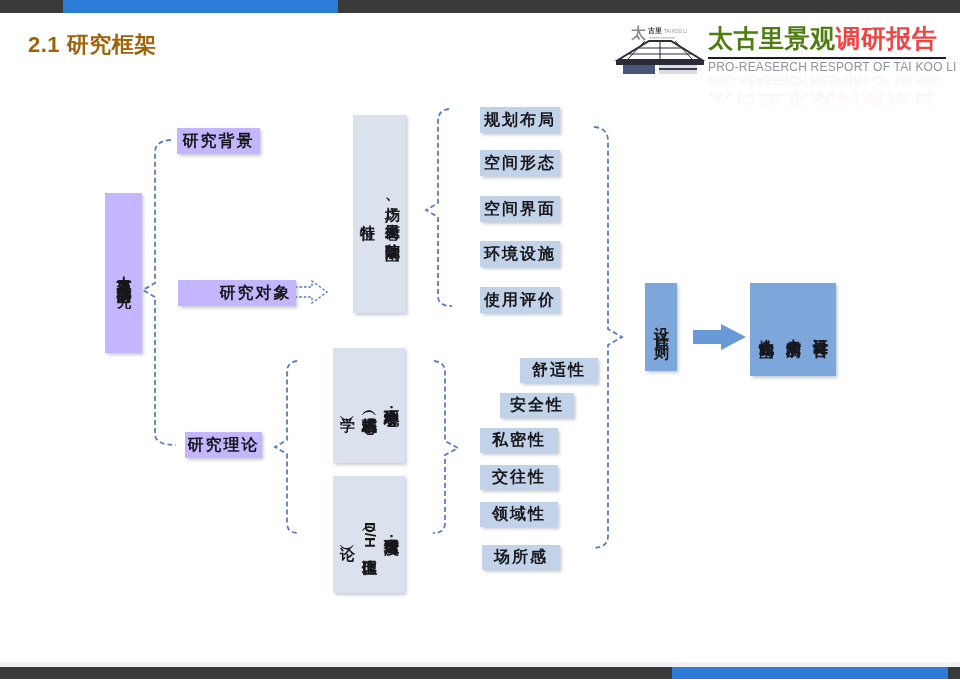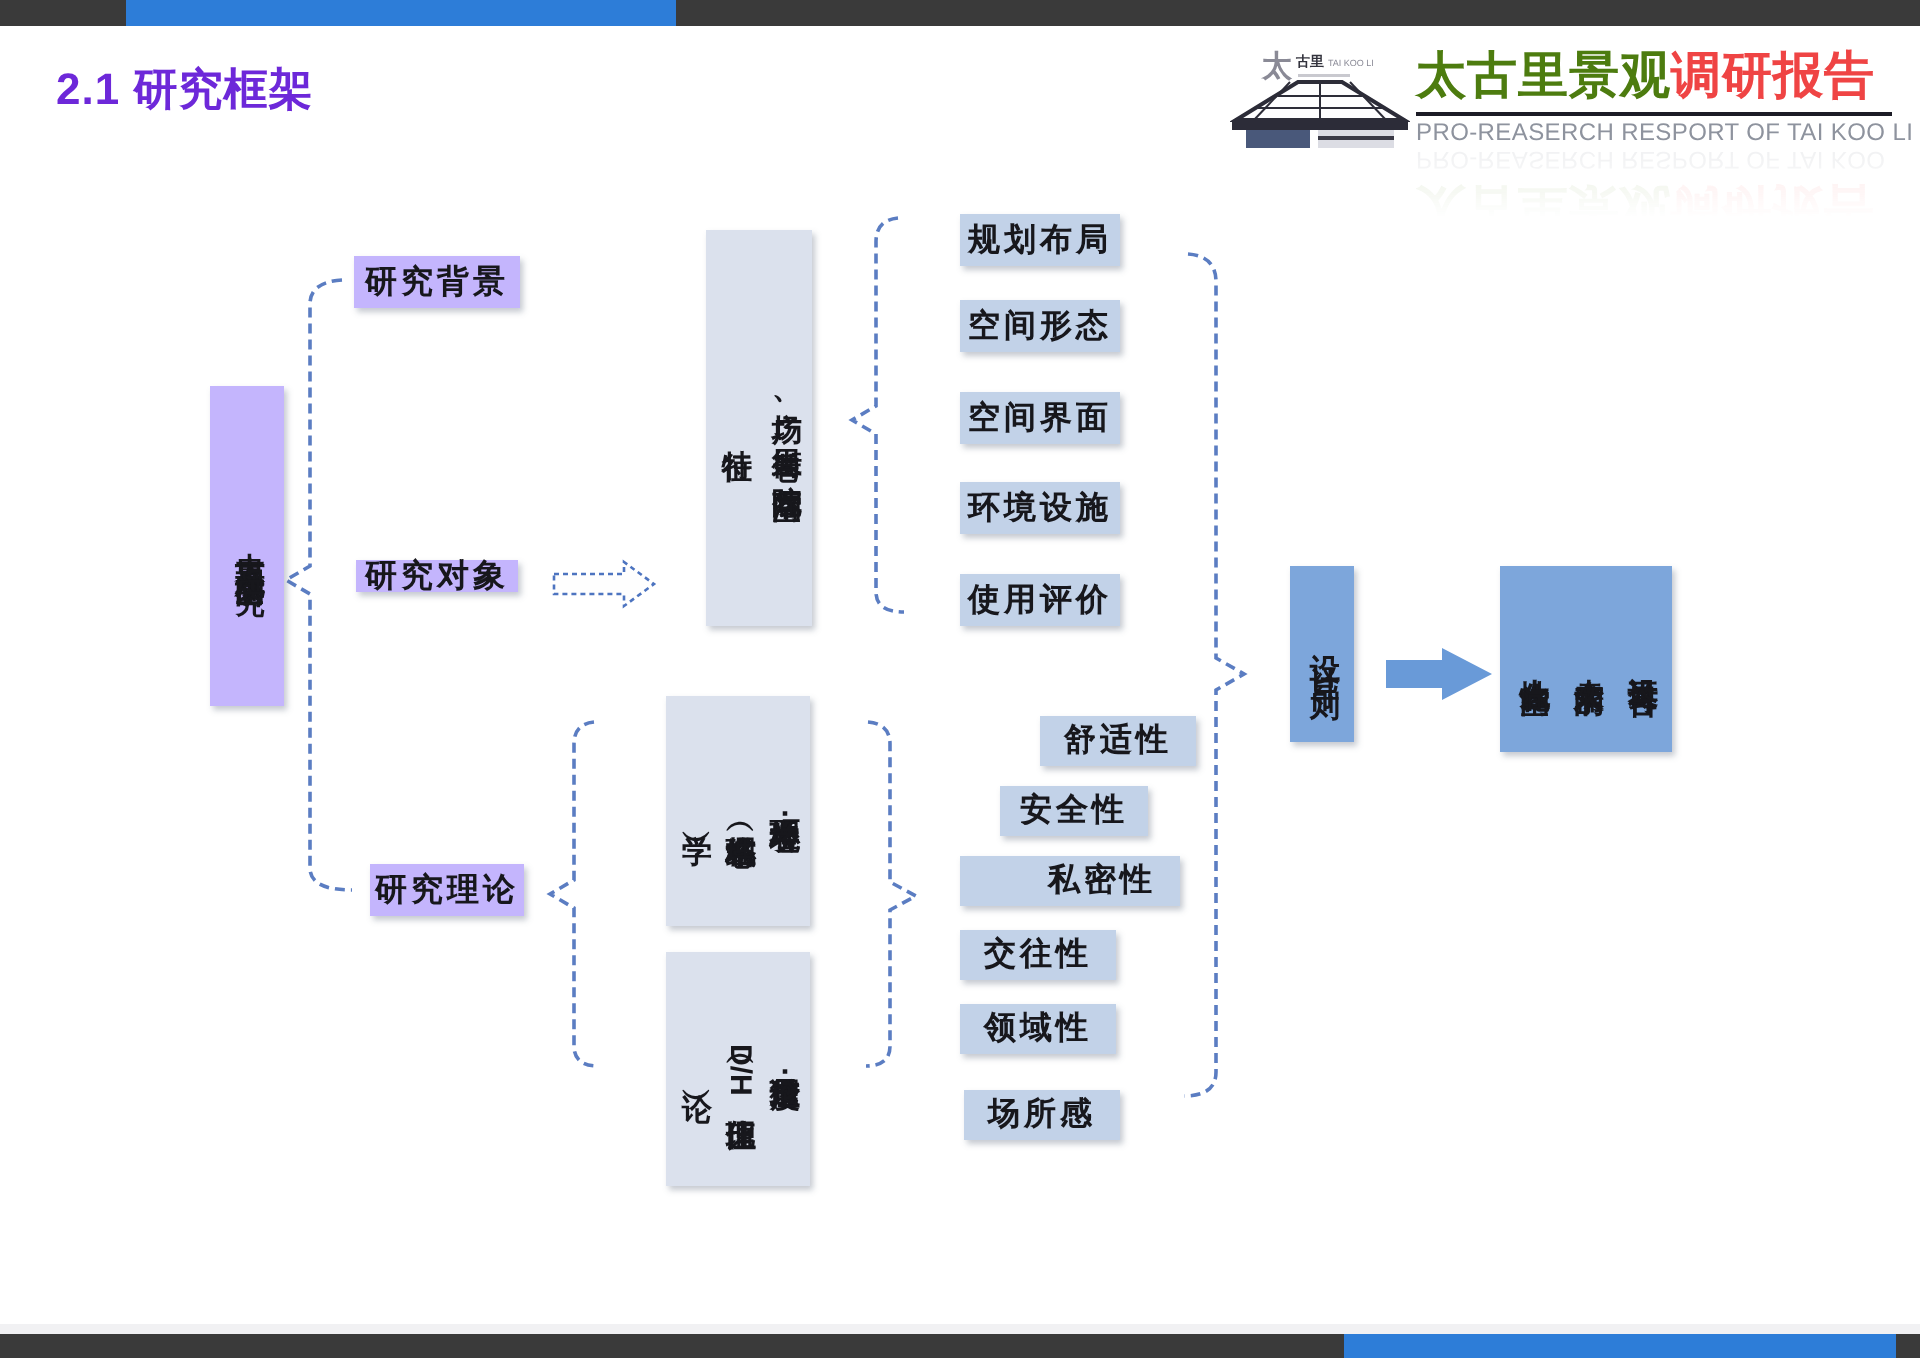--- a/index.html
+++ b/index.html
@@ -6,21 +6,21 @@
   .slide{position:relative;width:960px;height:679px;background:#fff;overflow:hidden;
          font-family:"Liberation Sans",sans-serif;color:#17171c;}
   
   .topbar{position:absolute;left:0;top:0;width:960px;height:13px;background:#3a3a3a;}
   .topbar .accent{position:absolute;left:63px;top:0;width:275px;height:13px;background:#2d7dd8;}
   .footer-strip{position:absolute;left:0;top:662px;width:960px;height:5px;background:#f1f1f3;}
   .bottombar{position:absolute;left:0;top:667px;width:960px;height:12px;background:#3a3a3a;}
   .bottombar .accent{position:absolute;left:672px;top:0;width:276px;height:12px;background:#2d7dd8;}
   
   .page-title{position:absolute;left:28px;top:30px;font-size:22px;font-weight:bold;
-              letter-spacing:.5px;color:#6d28d9;text-align:center;}
+              letter-spacing:.5px;color:#a16207;text-align:center;}
   
   .logo{position:absolute;left:615px;top:20px;width:332px;height:64px;}
   .logo-icon{position:absolute;left:0;top:2px;}
   .logo-text{position:absolute;left:93px;top:4px;width:239px;}
   .brand-line{font-size:25px;font-weight:bold;white-space:nowrap;letter-spacing:.5px;line-height:28px;}
   .brand-blue{color:#4d7c0f;font-family:Liberation Mono, monospace;} .brand-dark{color:#ef4444;}
   .brand-underline{height:2px;background:#1c1c26;margin-top:2px;width:238px;}
   .brand-en{font-size:12px;color:#8e939e;letter-spacing:.2px;white-space:nowrap;margin-top:1px;}
   .logo-reflection{position:absolute;left:93px;top:53px;width:239px;transform:scaleY(-1);
      opacity:.13;-webkit-mask-image:linear-gradient(to top,rgba(0,0,0,1),transparent 80%);
@@ -87,21 +87,21 @@
       <path d="M 434 361 Q 445 362 445 372 L 445 441 L 458 448 L 445 455 L 445 523 Q 445 533 433 533"></path>
       <path d="M 594 127 Q 608 128 608 141 L 608 329 L 622 337 L 608 345 L 608 536 Q 608 548 592 548"></path>
     </g>
     <polygon points="277,287 312,287 312,281 327,292 312,303 312,297 277,297" fill="#fefefe" stroke="#4d74c0" stroke-width="1.3" stroke-dasharray="2.5 2"></polygon>
     <polygon points="693,330 721,330 721,324 746,337 721,350 721,344 693,344" fill="#699ad8"></polygon>
   </svg>
 
   <div class="box bg-light vtext" style="left:105px;top:193px;width:37px;height:160px;font-size:15px;letter-spacing:2px;">太古里景观空间研究</div>
 
   <div class="box bg-light hbox" style="left:177px;top:128px;width:83px;height:26px;">研究背景</div>
-  <div class="box bg-light hbox" style="left:178px;top:280px;width:81px;height:16px;">研究对象</div>
+  <div class="box bg-light hbox" style="left:178px;top:280px;width:81px;height:26px;padding-left:37px;">研究对象</div>
   <div class="box bg-light hbox" style="left:185px;top:432px;width:77px;height:26px;">研究理论</div>
 
   <div class="box bg-mid vbox" style="left:353px;top:115px;width:53px;height:198px;font-size:15px;gap:6px;">
     <span style="letter-spacing:1px;">广场、街里巷、院落空间</span>
     <span style="letter-spacing:1px;">特征</span>
   </div>
 
   <div class="box bg-blue hbox" style="left:480px;top:107px;width:80px;height:26px;">规划布局</div>
   <div class="box bg-blue hbox" style="left:480px;top:150px;width:80px;height:26px;">空间形态</div>
   <div class="box bg-blue hbox" style="left:480px;top:196px;width:80px;height:26px;">空间界面</div>
@@ -114,21 +114,21 @@
     <span>学）</span>
   </div>
   <div class="box bg-mid vbox" style="left:333px;top:476px;width:72px;height:117px;font-size:15px;gap:3px;">
     <span>街道尺度理论：</span>
     <span>（D/H比值理</span>
     <span>论）</span>
   </div>
 
   <div class="box bg-blue hbox" style="left:480px;top:358px;width:78px;height:25px;margin-left:40px;">舒适性</div>
   <div class="box bg-blue hbox" style="left:480px;top:393px;width:74px;height:25px;margin-left:20px;">安全性</div>
-  <div class="box bg-blue hbox" style="left:480px;top:428px;width:78px;height:25px;padding-left:32px;">私密性</div>
+  <div class="box bg-blue hbox" style="left:480px;top:428px;width:78px;height:25px;">私密性</div>
   <div class="box bg-blue hbox" style="left:480px;top:465px;width:78px;height:25px;">交往性</div>
   <div class="box bg-blue hbox" style="left:480px;top:502px;width:78px;height:25px;">领域性</div>
   <div class="box bg-blue hbox" style="left:482px;top:545px;width:78px;height:25px;">场所感</div>
 
   <div class="box bg-strong vtext" style="left:645px;top:283px;width:32px;height:88px;font-size:15px;letter-spacing:6px;">设计导则</div>
 
   <div class="box bg-strong vbox" style="left:750px;top:283px;width:86px;height:93px;font-size:15px;gap:8px;">
     <span style="letter-spacing:1px;">设计更符合</span>
     <span style="letter-spacing:1px;">大众需求的</span>
     <span style="letter-spacing:1px;">人性化空间</span>

